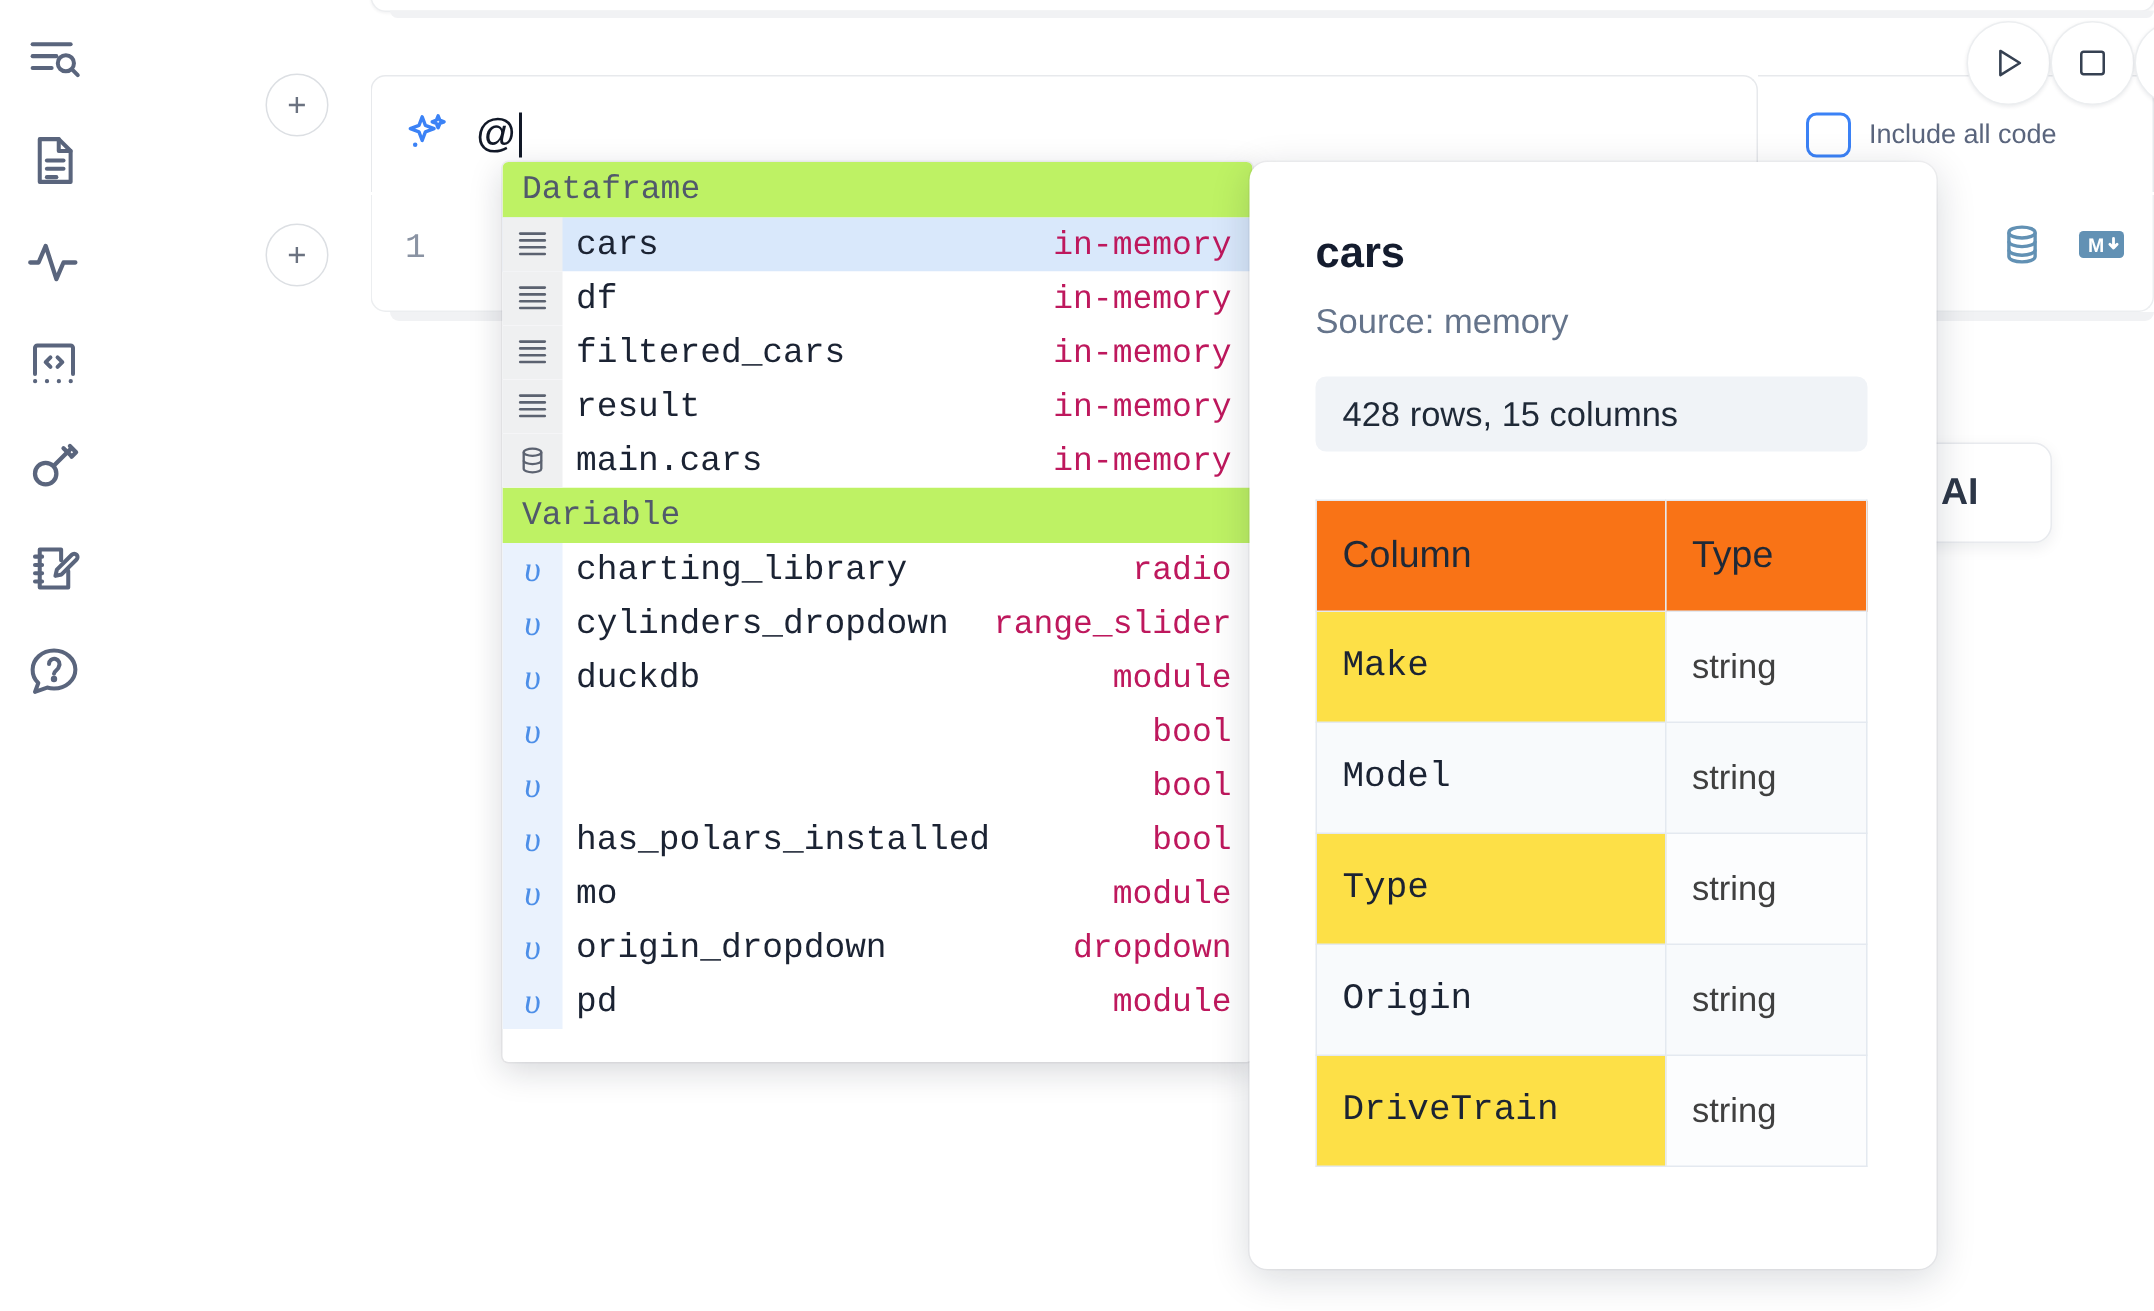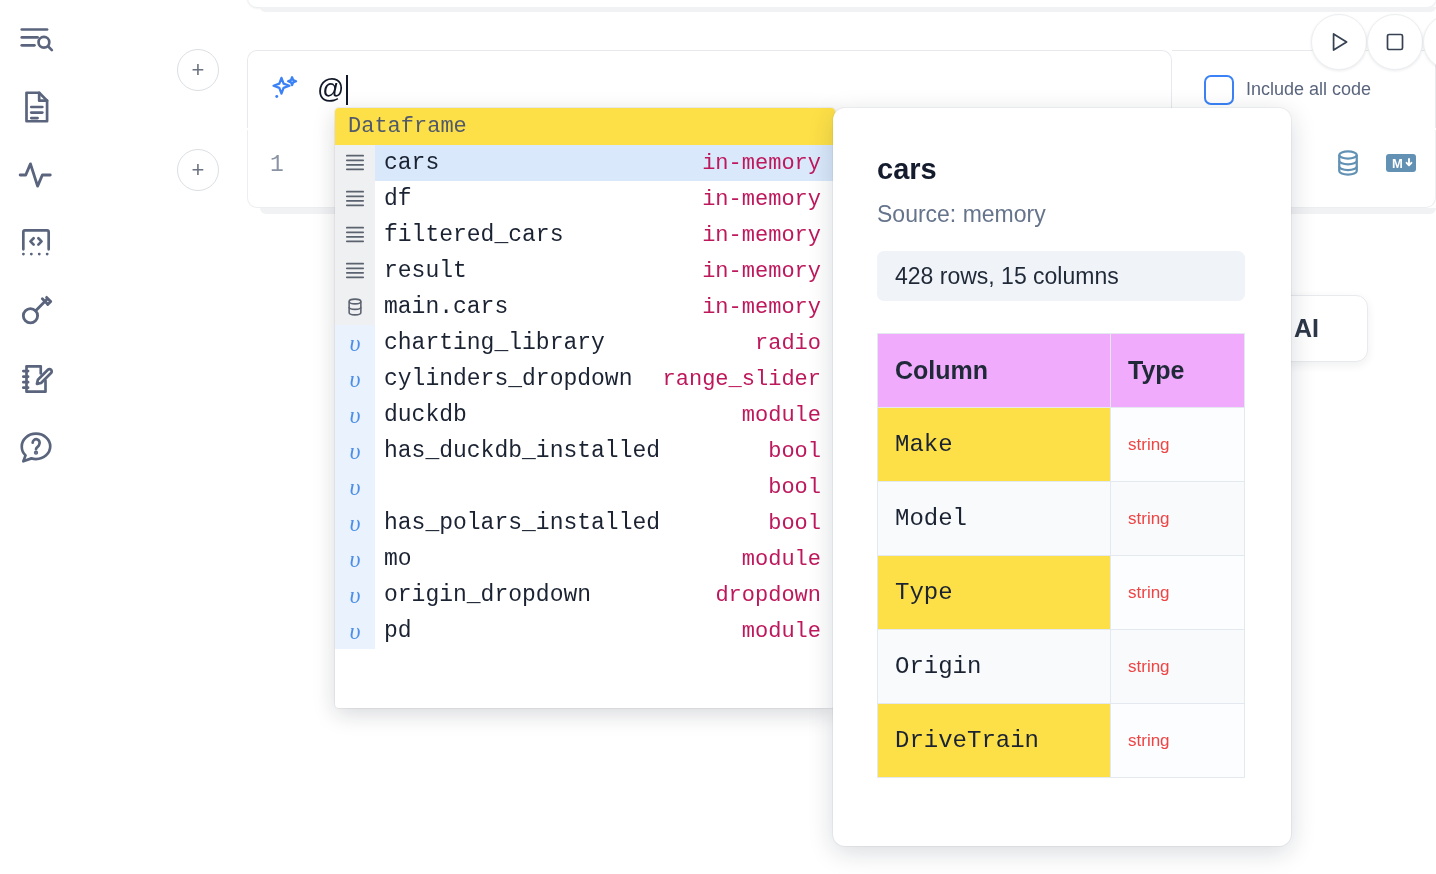--- a/index.html
+++ b/index.html
@@ -146,21 +146,21 @@
     width: 500px; height: 600px;
     background: #ffffff;
     border-radius: 4px;
     box-shadow: 0 6px 22px rgba(15,23,42,.17), 0 0 0 1px rgba(15,23,42,.05);
     overflow: hidden;
     z-index: 40;
   }
   .ac-group {
     height: 37px; display: flex; align-items: center;
     padding-left: 13px;
-    background: #fde047;
+    background: #bef264;
     font-family: "Liberation Mono", monospace;
     font-size: 22px; color: #51596b;
   }
   .ac-item {
     height: 36px; display: flex; align-items: center;
     background: #fff; cursor: pointer; position: relative;
   }
   .ac-item.selected { background: #d9e8fb; }
   .ac-gutter {
     width: 40px; height: 36px;
@@ -207,31 +207,31 @@
   }
   .dp-table {
     margin: 32px 0 0 44px; width: 368px;
     border-collapse: collapse;
   }
   .dp-table th, .dp-table td {
     border: 1px solid #e4e9f0;
     height: 74px; text-align: left; padding-left: 17px;
   }
   .dp-table th {
-    background: #f0abfc; font-weight: 700;
+    background: #f97316; font-weight: 400;
     font-size: 25px; color: #1f2937;
   }
   .dp-th-type { width: 134px; }
   .dp-col-name {
     font-family: "Liberation Mono", monospace;
     font-size: 24px; color: #1b2333;
     background: #fde047;
   }
   .dp-col-type {
-    font-size: 17px; color: #ef4444;
+    font-size: 23px; color: #404040;
     background: #fcfdfe;
   }
   .dp-table tr:nth-child(even) .dp-col-name,
   .dp-table tr:nth-child(even) .dp-col-type { background: #f8fafc; }
 </style>
 </head>
 <body>
 
 <div id="root">
 
@@ -409,38 +409,38 @@
         <span class="ac-gutter tbl">
           <svg width="22" height="22" viewBox="0 0 24 24" fill="none" stroke="currentColor" stroke-width="1.7">
             <ellipse cx="12" cy="6" rx="6.4" ry="2.6"></ellipse>
             <path d="M5.6 6v12c0 1.4 2.9 2.6 6.4 2.6s6.4-1.2 6.4-2.6V6"></path>
             <path d="M5.6 12c0 1.4 2.9 2.6 6.4 2.6s6.4-1.2 6.4-2.6"></path>
           </svg>
         </span>
         <span class="ac-label">main.cars</span>
         <span class="ac-meta">in-memory</span>
       </div>
+      <div class="ac-group">Variable</div>
       <div class="ac-item">
         <span class="ac-gutter var">υ</span>
         <span class="ac-label">charting_library</span>
         <span class="ac-meta">radio</span>
       </div>
       <div class="ac-item">
         <span class="ac-gutter var">υ</span>
         <span class="ac-label">cylinders_dropdown</span>
         <span class="ac-meta">range_slider</span>
       </div>
       <div class="ac-item">
         <span class="ac-gutter var">υ</span>
         <span class="ac-label">duckdb</span>
         <span class="ac-meta">module</span>
       </div>
       <div class="ac-item">
         <span class="ac-gutter var">υ</span>
-        <span class="ac-label">has_duckdb_installed</span>
         <span class="ac-meta">bool</span>
       </div>
       <div class="ac-item">
         <span class="ac-gutter var">υ</span>
         <span class="ac-meta">bool</span>
       </div>
       <div class="ac-item">
         <span class="ac-gutter var">υ</span>
         <span class="ac-label">has_polars_installed</span>
         <span class="ac-meta">bool</span>

